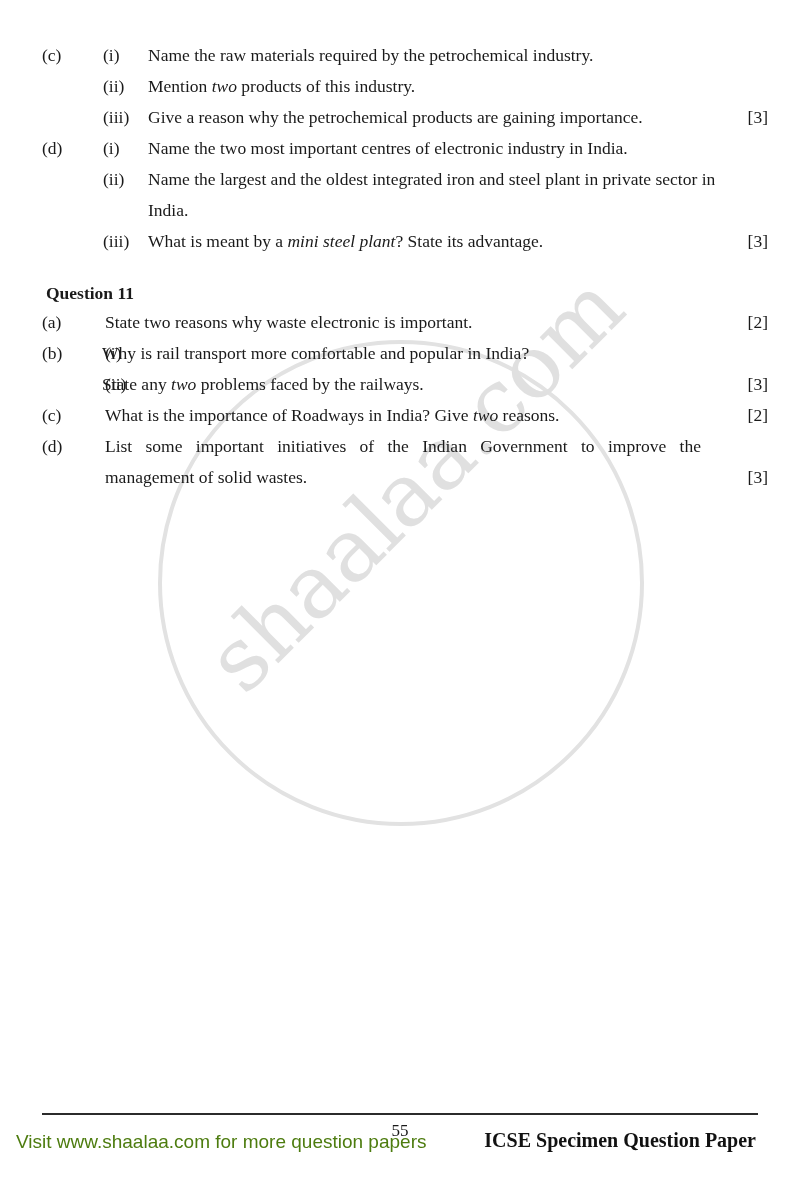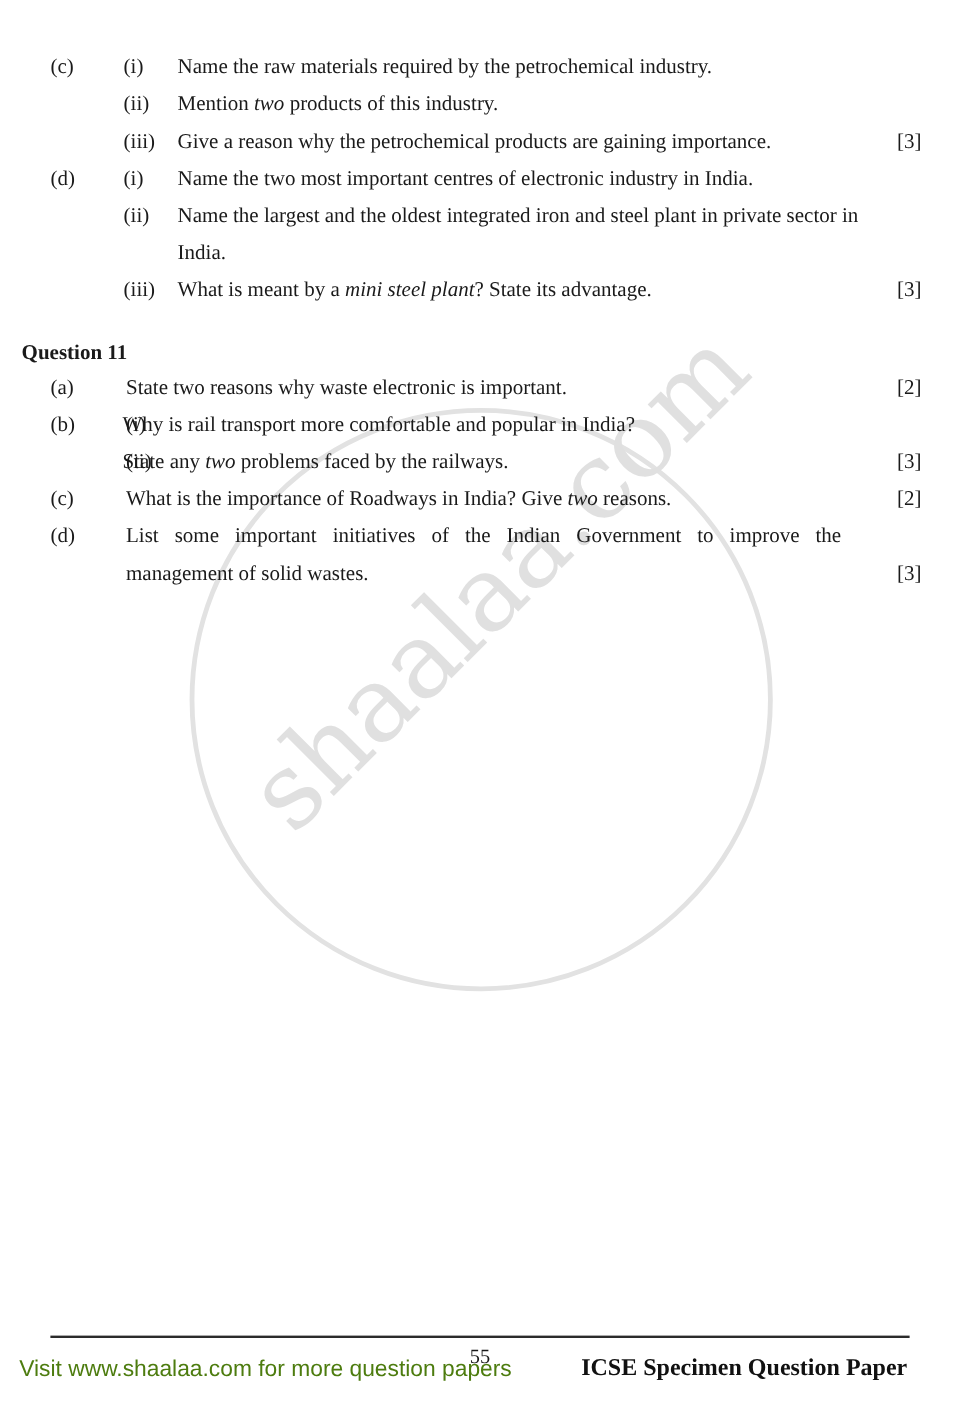--- a/index.html
+++ b/index.html
@@ -118,21 +118,21 @@
   .qrow.justify .txt {
     text-align: justify;
     text-align-last: left;
     margin-right: 67px;
   }
 
   em { font-style: italic; }
 
   .qheading {
     position: relative;
-    padding-left: 18px;
+    padding-left: 46px;
     font-size: 17.5px;
     font-weight: bold;
     line-height: 28px;
   }
 
   .spacer-lg { height: 22px; }
 
   
   #footer {
     position: absolute;

